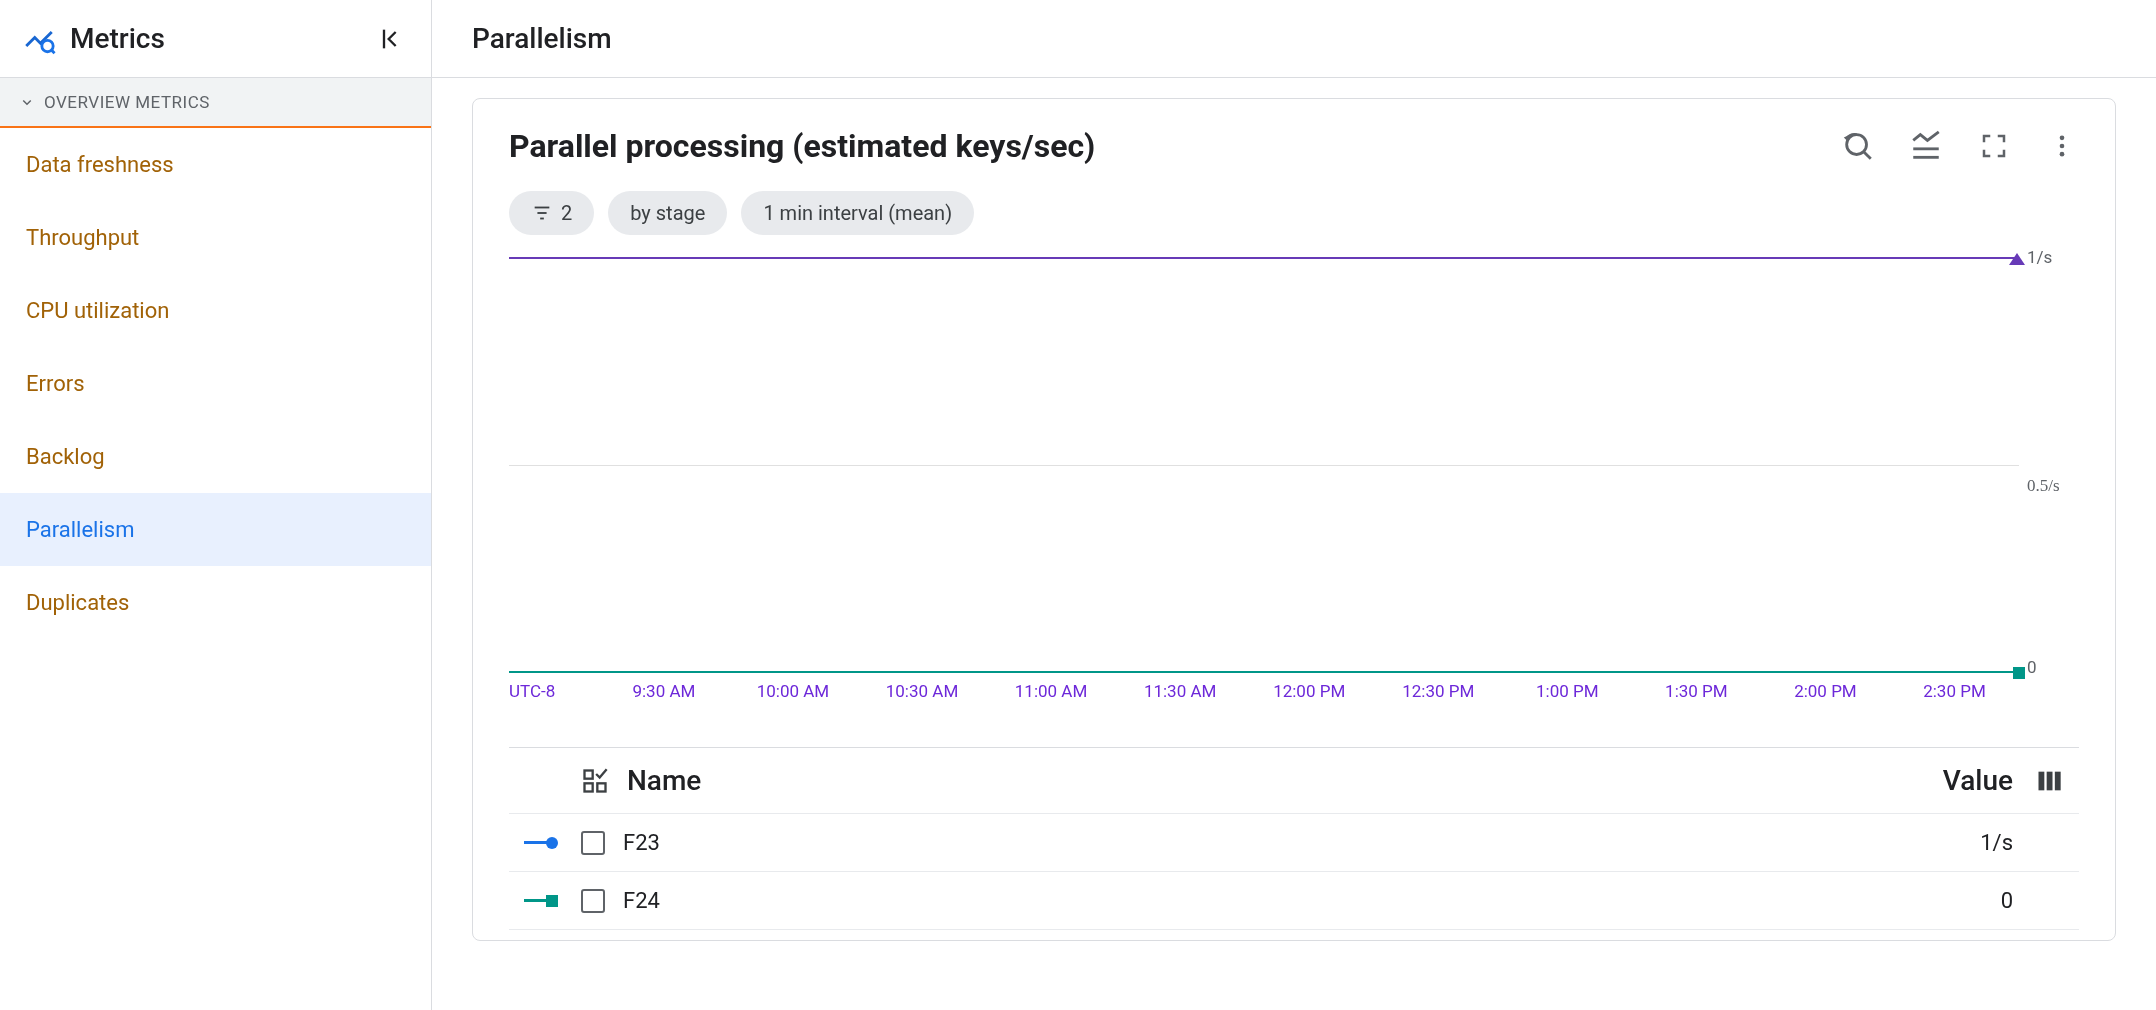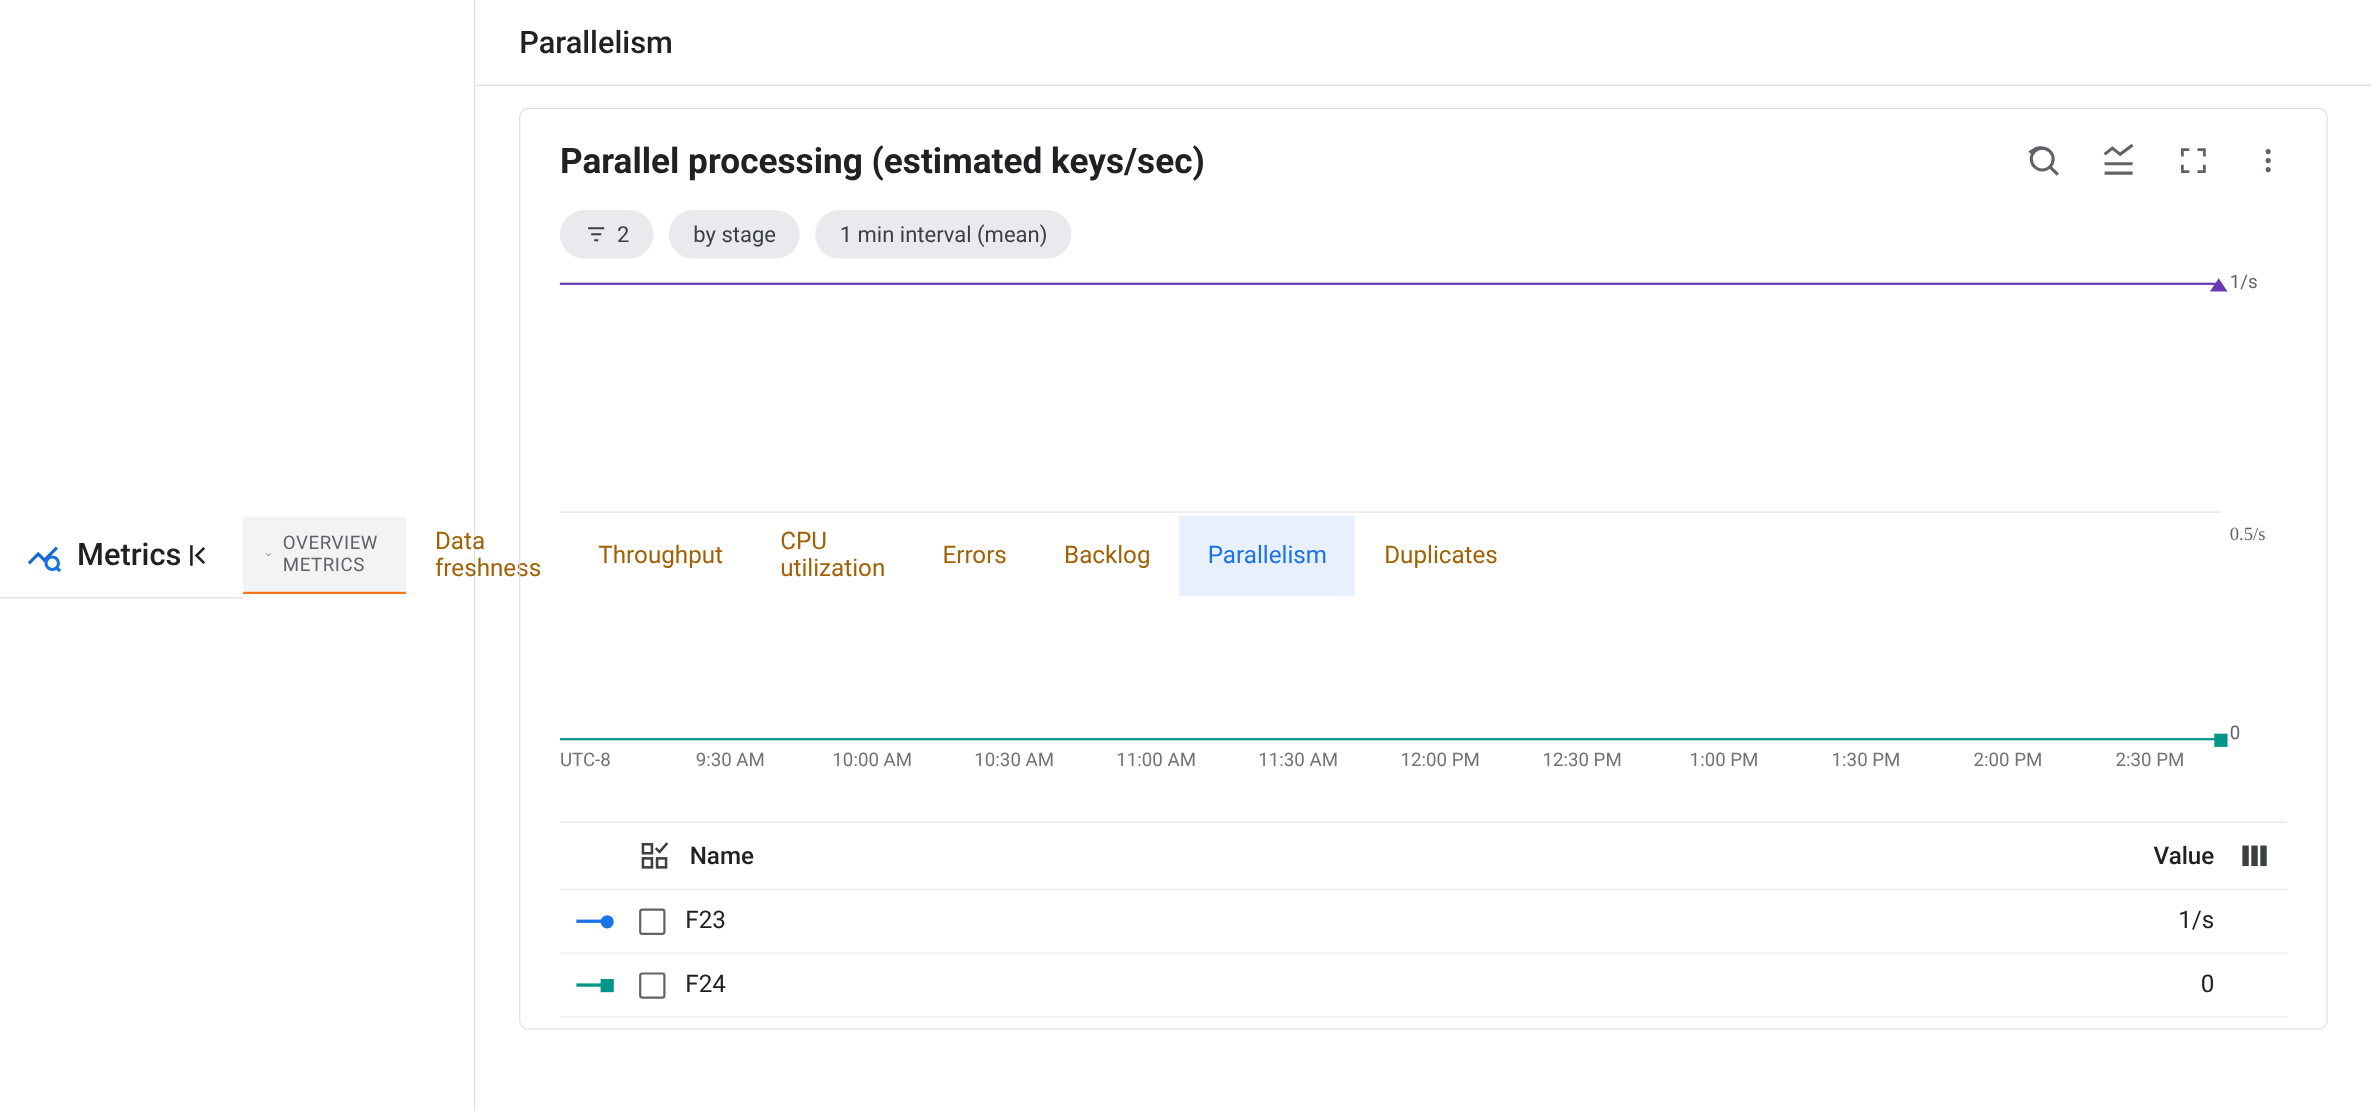--- a/index.html
+++ b/index.html
@@ -10,21 +10,21 @@
   background: #fff;
   display: flex;
   width: 2156px;
   height: 1010px;
   overflow: hidden;
 }
 .sidebar {
   width: 432px;
   border-right: 1px solid #dadce0;
   display: flex;
-  align-items: center;
+  flex-direction: column;
 }
 .sidebar-header {
   display: flex;
   align-items: center;
   padding: 18px 24px 18px 22px;
   border-bottom: 1px solid #dadce0;
   height: 78px;
 }
 .sidebar-header .brand-icon { width: 34px; height: 34px; color:#1a73e8; }
 .sidebar-header .title {
@@ -145,33 +145,33 @@
   left: calc(100% - 52px);
   font-size: 17px;
   color: #5f6368;
   transform: translateY(-50%);
 }
 .x-ticks {
   position:absolute;
   left:0; right:60px; bottom:0; height:40px;
   display:flex;
   font-size:17px;
-  color:#737373;
+  color:#6d28d9;
 }
 .x-ticks span { flex:1; text-align:center; }
 .x-ticks span:first-child { text-align:left; flex:0.7; }
 .divider-h { border-top:1px solid #dadce0; margin-top:26px; }
 .legend-table { width:100%; }
 .legend-head, .legend-row {
   display:flex;
   align-items:center;
   padding: 16px 4px;
   border-bottom:1px solid #e8eaed;
 }
-.legend-head { font-weight:500; font-size:22px; }
+.legend-head { font-weight:500; font-size:28px; }
 .legend-row { font-size:22px; }
 .leg-marker { width:56px; display:flex; align-items:center; justify-content:center; }
 .leg-cb { width:48px; display:flex; align-items:center; justify-content:center; }
 .leg-cb .cb { width:24px; height:24px; border:2px solid #5f6368; border-radius:3px; }
 .leg-name { flex:1; padding-left:6px; }
 .leg-val { width:120px; text-align:right; padding-right:10px; }
 .leg-icons { width:52px; display:flex; align-items:center; justify-content:center; color:#3c4043; }
 .leg-icons svg, .leg-marker svg { display:block; }
 .leg-grid-icon { width:28px; height:28px; }
 .marker-line-dot { display:flex; align-items:center; }

